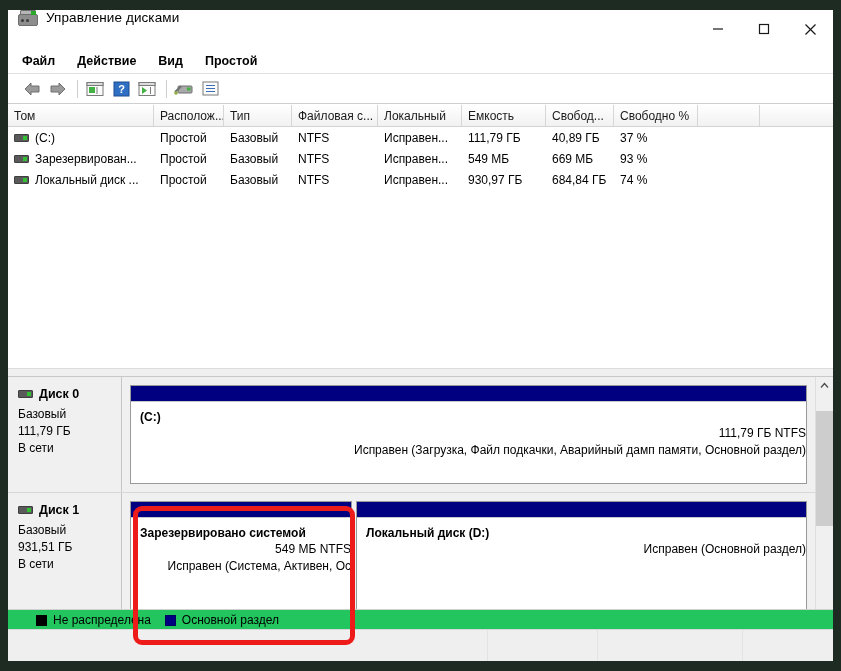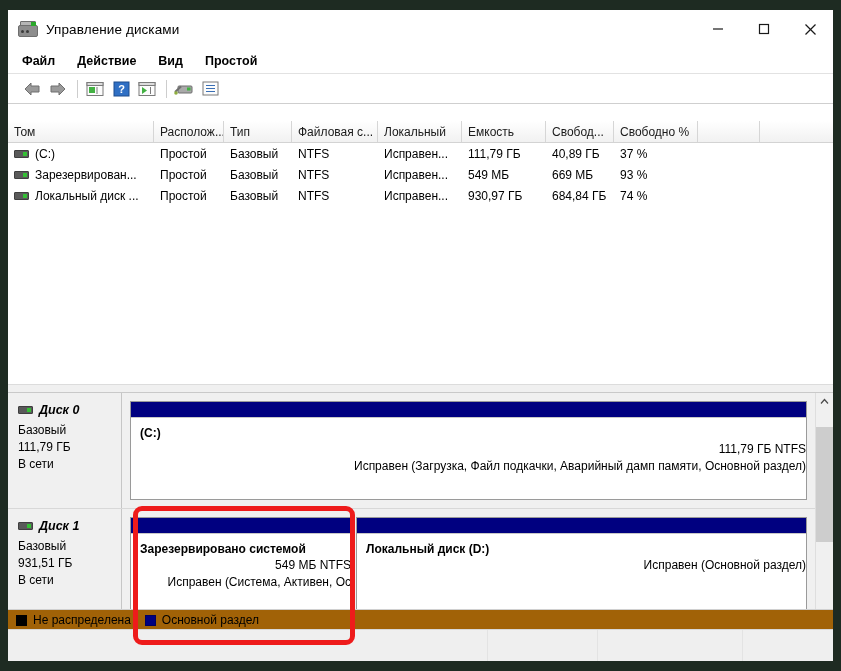--- a/index.html
+++ b/index.html
@@ -12,21 +12,21 @@
   .frame{
     position:absolute;left:8px;top:10px;width:825px;height:651px;
     background:#ffffff;
     box-sizing:border-box;
     overflow:hidden;
   }
 
   
   .titlebar{
     position:relative;height:38px;background:#ffffff;
-    display:flex;align-items:center;
+    display:flex;align-items:flex-start;
   }
   .title-icon{
     margin-left:10px;width:20px;height:16px;position:relative;flex:0 0 auto;
   }
   .ti-body{position:absolute;left:0;top:4px;width:20px;height:12px;background:#8d8d8d;border:1px solid #6e6e6e;border-radius:2px;box-sizing:border-box;}
   .ti-top{position:absolute;left:2px;top:0px;width:16px;height:5px;background:#b5b5b5;border:1px solid #6e6e6e;border-radius:1px 1px 0 0;box-sizing:border-box;}
   .ti-led{position:absolute;right:2px;top:1px;width:5px;height:4px;background:#2aa82a;}
   .ti-dot{position:absolute;width:3px;height:3px;background:#3b3b3b;border-radius:50%;top:9px;}
   .ti-d1{left:3px;} .ti-d2{left:8px;}
   .title-text{
@@ -47,21 +47,21 @@
   
   .toolbar{
     height:29px;background:#ffffff;display:flex;align-items:center;
     padding-left:12px;border-bottom:1px solid #cfcfcf;
   }
   .tb-btn{width:24px;height:23px;display:flex;align-items:center;justify-content:center;margin-right:2px;}
   .tb-sep{width:1px;height:18px;background:#cdcdcd;margin:0 5px;}
   .arrow{width:18px;height:14px;}
 
   
-  .vol-wrap{position:relative;background:#fff;height:264px;margin-top:16px;}
+  .vol-wrap{position:relative;background:#fff;height:264px;}
   .vol-head{
     display:flex;height:21px;
     background:linear-gradient(#ffffff,#f1f1f1);
     border-bottom:1px solid #d3d3d3;
     border-top:1px solid #ffffff;
   }
   .vh{
     font-size:12px;color:#1a1a1a;display:flex;align-items:center;
     padding-left:6px;box-sizing:border-box;
     border-right:1px solid #d6d6d6;
@@ -90,21 +90,21 @@
   .sb-track{position:absolute;top:17px;bottom:17px;width:17px;background:#f0f0f0;}
   .sb-thumb{position:absolute;left:0;top:17px;width:17px;height:115px;background:#cdcdcd;}
 
   .disk-row{position:relative;height:115px;border-bottom:1px solid #d8d8d8;background:#f0f0f0;}
   .disk-row.second{height:128px;border-bottom:none;}
   .disk-info{
     position:absolute;left:0;top:0;width:114px;height:100%;
     background:#f0f0f0;border-right:1px solid #c6c6c6;
     padding:10px 0 0 10px;box-sizing:border-box;
   }
-  .disk-name{display:flex;align-items:center;font-size:12.5px;font-weight:bold;color:#000;margin-bottom:5px;font-style:italic;}
+  .disk-name{display:flex;align-items:center;font-size:12.5px;font-weight:bold;color:#000;margin-bottom:5px;}
   .disk-name .vol-icon{margin-right:6px;}
   .disk-sub{font-size:12px;color:#000;line-height:17px;}
 
   .parts{position:absolute;left:122px;right:26px;top:8px;bottom:8px;display:flex;}
   .part{
     background:#ffffff;border:1px solid #9a9a9a;box-sizing:border-box;
     display:flex;flex-direction:column;
     box-shadow:0 0 0 1px #ffffff inset;
   }
   .part-bar{height:15px;background:#000080;border-bottom:1px solid #c8c8c8;}
@@ -120,22 +120,22 @@
   
   .redbox{
     position:absolute;left:125px;top:496px;width:222px;height:139px;
     border:5px solid #ee1b1b;border-radius:9px;
     box-sizing:border-box;pointer-events:none;z-index:50;
   }
 
   
   .legend{
     position:absolute;left:0;right:0;bottom:31px;height:20px;
-    background:#a16207;border-top:1px solid #d0d0d0;
-    display:flex;align-items:center;padding-left:8px;
+    background:#22c55e;border-top:1px solid #d0d0d0;
+    display:flex;align-items:center;padding-left:28px;
   }
   .lg-item{display:flex;align-items:center;margin-right:14px;}
   .lg-sw{width:11px;height:11px;margin-right:6px;border:1px solid rgba(0,0,0,.25);box-sizing:border-box;}
   .lg-tx{font-size:12px;color:#000;}
 
   
   .statusbar{
     position:absolute;left:0;right:0;bottom:0;height:31px;
     background:#efefef;border-top:1px solid #d8d8d8;display:flex;
   }

